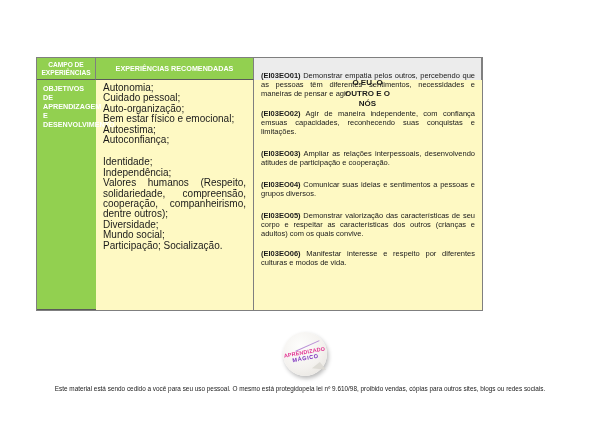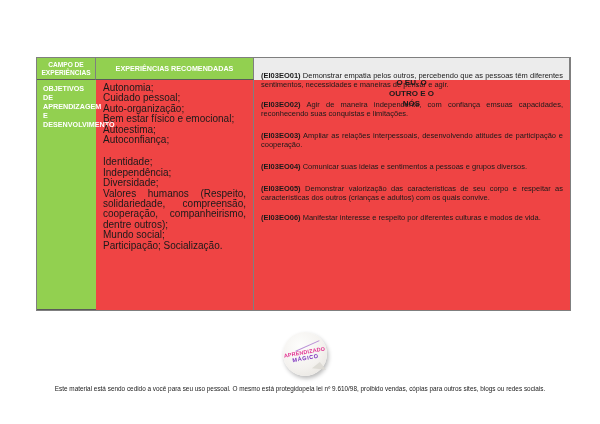--- a/index.html
+++ b/index.html
@@ -5,27 +5,27 @@
   html, body { margin:0; padding:0; }
   body {
     width:600px; height:424px; position:relative; overflow:hidden;
     background:#ffffff;
     font-family:"Liberation Sans", sans-serif;
     color:#222;
   }
 
   
   .doc-table {
-    position:absolute; left:36px; top:57px; width:535px; height:254px;
+    position:absolute; left:36px; top:57px; width:447px; height:254px;
     display:grid;
     grid-template-columns:59px 158px 1fr;
     grid-template-rows:22px 1fr;
     border:1px solid #7f7f7f;
     box-sizing:border-box;
-    background:#ef4444;
+    background:#fef9c3;
   }
   .cell { box-sizing:border-box; min-width:0; }
   .col-a, .col-b { border-right:1px solid #7f7f7f; }
 
   .th {
     background:#92d050; color:#ffffff; font-weight:bold;
     border-bottom:1px solid #5a5a5a;
   }
   .th-campo {
     font-size:6.6px; line-height:7.6px; text-align:center;
@@ -123,22 +123,22 @@
 
   <div class="cell td-exp col-b">
     <div class="exp-item">Autonomia;</div>
     <div class="exp-item">Cuidado pessoal;</div>
     <div class="exp-item">Auto-organização;</div>
     <div class="exp-item">Bem estar físico e emocional;</div>
     <div class="exp-item">Autoestima;</div>
     <div class="exp-item">Autoconfiança;</div>
     <div class="exp-item group-gap">Identidade;</div>
     <div class="exp-item">Independência;</div>
+    <div class="exp-item justify">Valores humanos (Respeito, solidariedade, compreensão, cooperação, companheirismo, dentre outros);</div>
     <div class="exp-item">Diversidade;</div>
-    <div class="exp-item justify">Valores humanos (Respeito, solidariedade, compreensão, cooperação, companheirismo, dentre outros);</div>
     <div class="exp-item">Mundo social;</div>
     <div class="exp-item">Participação; Socialização.</div>
   </div>
 
   <div class="cell td-obj">
     <div class="obj-list">
       <p class="obj"><span class="obj-code">(EI03EO01)</span> <span>Demonstrar empatia pelos outros, percebendo que as pessoas têm diferentes sentimentos, necessidades e maneiras de pensar e agir.</span></p>
       <p class="obj gap-lg"><span class="obj-code">(EI03EO02)</span> <span>Agir de maneira independente, com confiança emsuas capacidades, reconhecendo suas conquistas e limitações.</span></p>
       <p class="obj gap-md"><span class="obj-code">(EI03EO03)</span> <span>Ampliar as relações interpessoais, desenvolvendo atitudes de participação e cooperação.</span></p>
       <p class="obj gap-md"><span class="obj-code">(EI03EO04)</span> <span>Comunicar suas ideias e sentimentos a pessoas e grupos diversos.</span></p>

